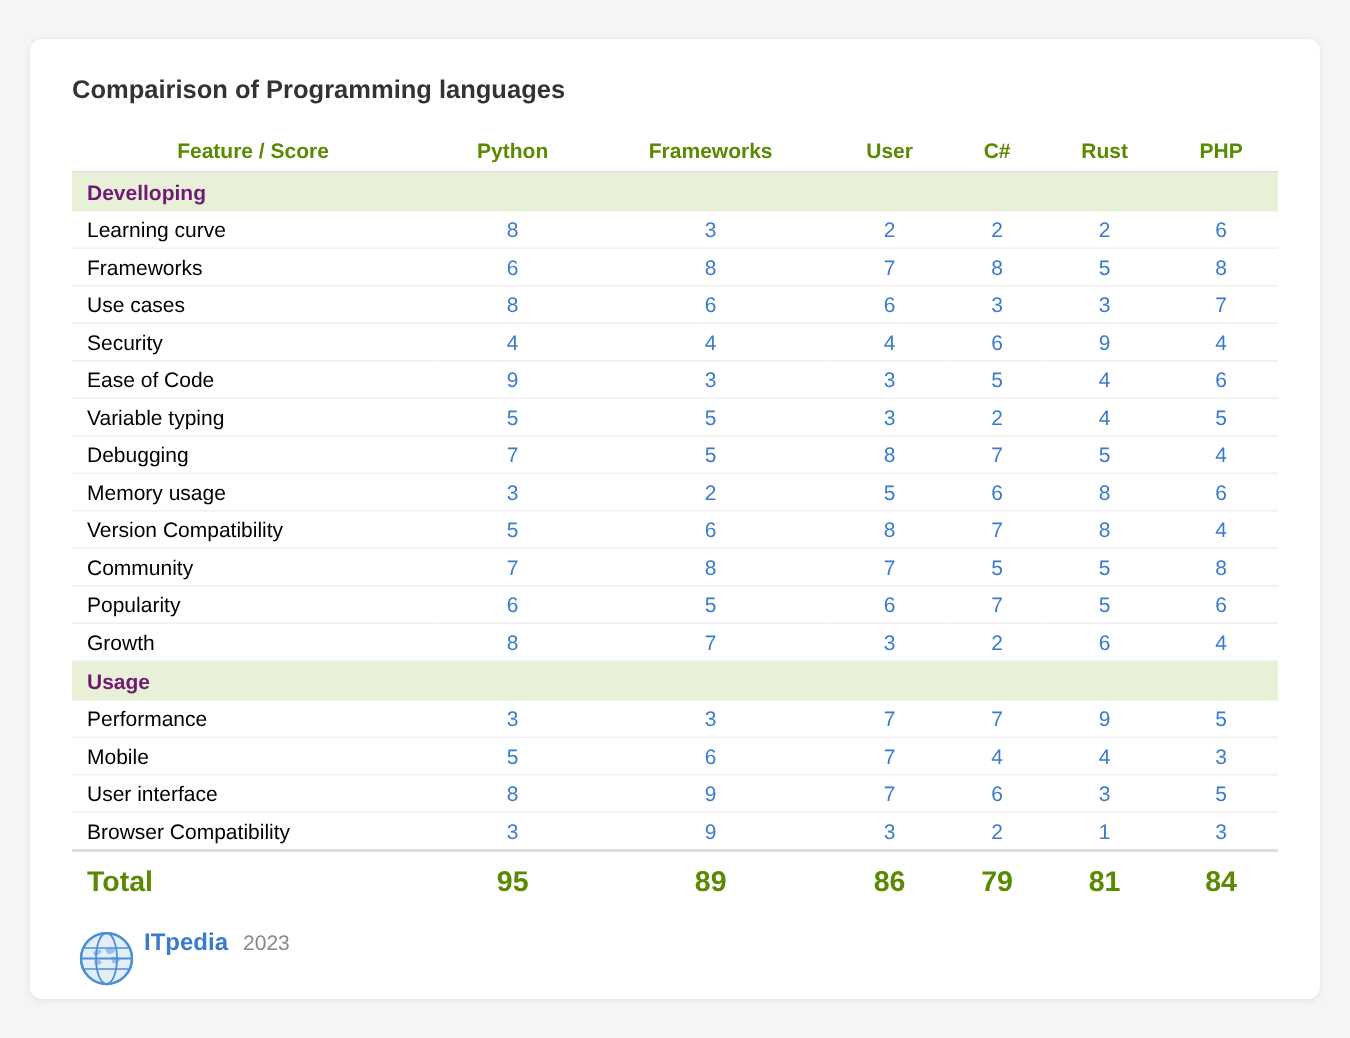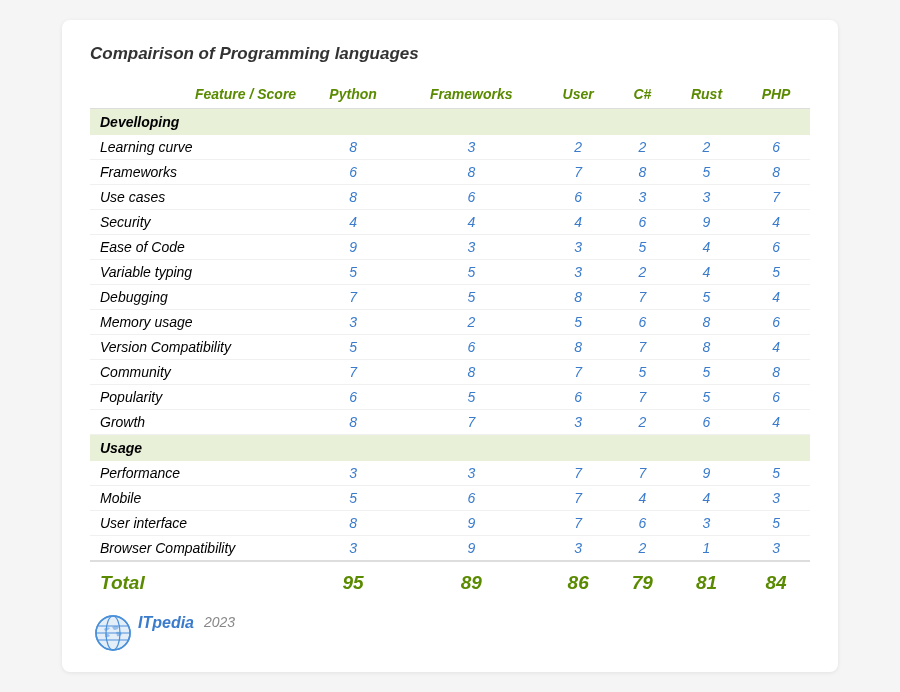--- a/index.html
+++ b/index.html
@@ -8,49 +8,48 @@
       font-family: Arial, sans-serif;
       display: flex;
       justify-content: center;
       align-items: center;
       min-height: 100vh;
       padding: 20px;
     }
     .card {
       background: #fff;
       border-radius: 8px;
-      padding: 24px 28px 20px 28px;
-      width: 776px;
+      padding: 24px 28px 8px 28px;
+      width: 860px;
       box-shadow: 0 1px 4px rgba(0,0,0,0.08);
-      font-style: italic;
     }
     .page-title {
       font-size: 17px;
       font-weight: bold;
       color: #333;
       margin-bottom: 16px;
     }
     table {
       width: 100%;
       border-collapse: collapse;
       font-size: 14px;
     }
     thead tr th {
       color: #5a8a00;
       font-weight: bold;
       padding: 6px 10px;
       text-align: center;
       border-bottom: 1px solid #ddd;
     }
     thead tr th:first-child {
-      text-align: right;
+      text-align: center;
     }
     tr.section-header td {
       background: #e8f0d8;
-      color: #000000;
+      color: #701a75;
       font-weight: bold;
       padding: 5px 10px;
       font-size: 14px;
     }
     tr.data-row td {
       padding: 4px 10px;
       color: #333;
       text-align: center;
       border-bottom: 1px solid #f0f0f0;
     }

